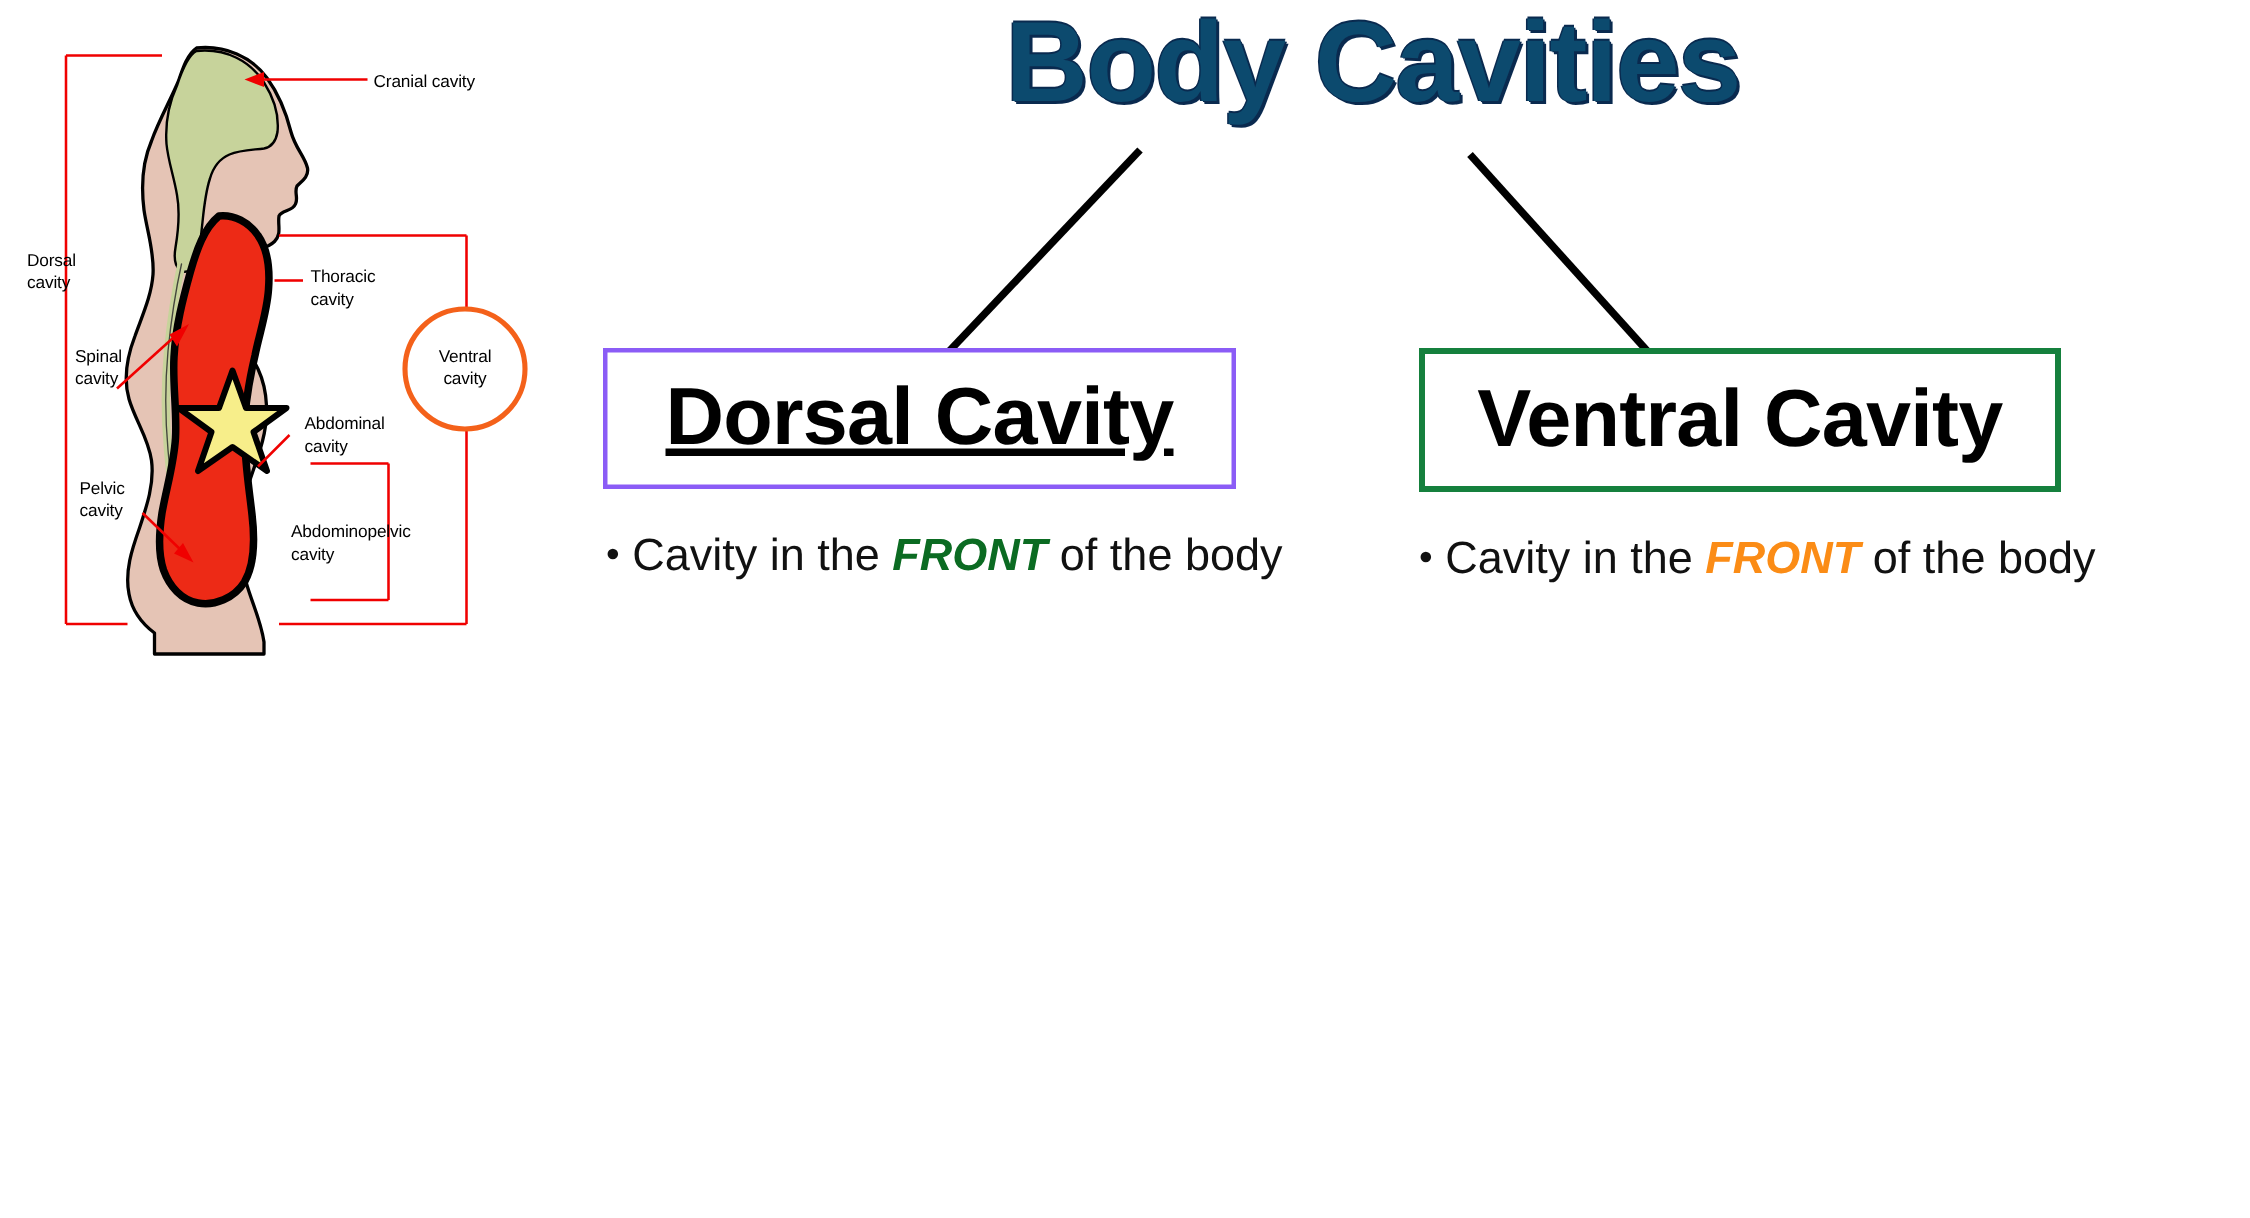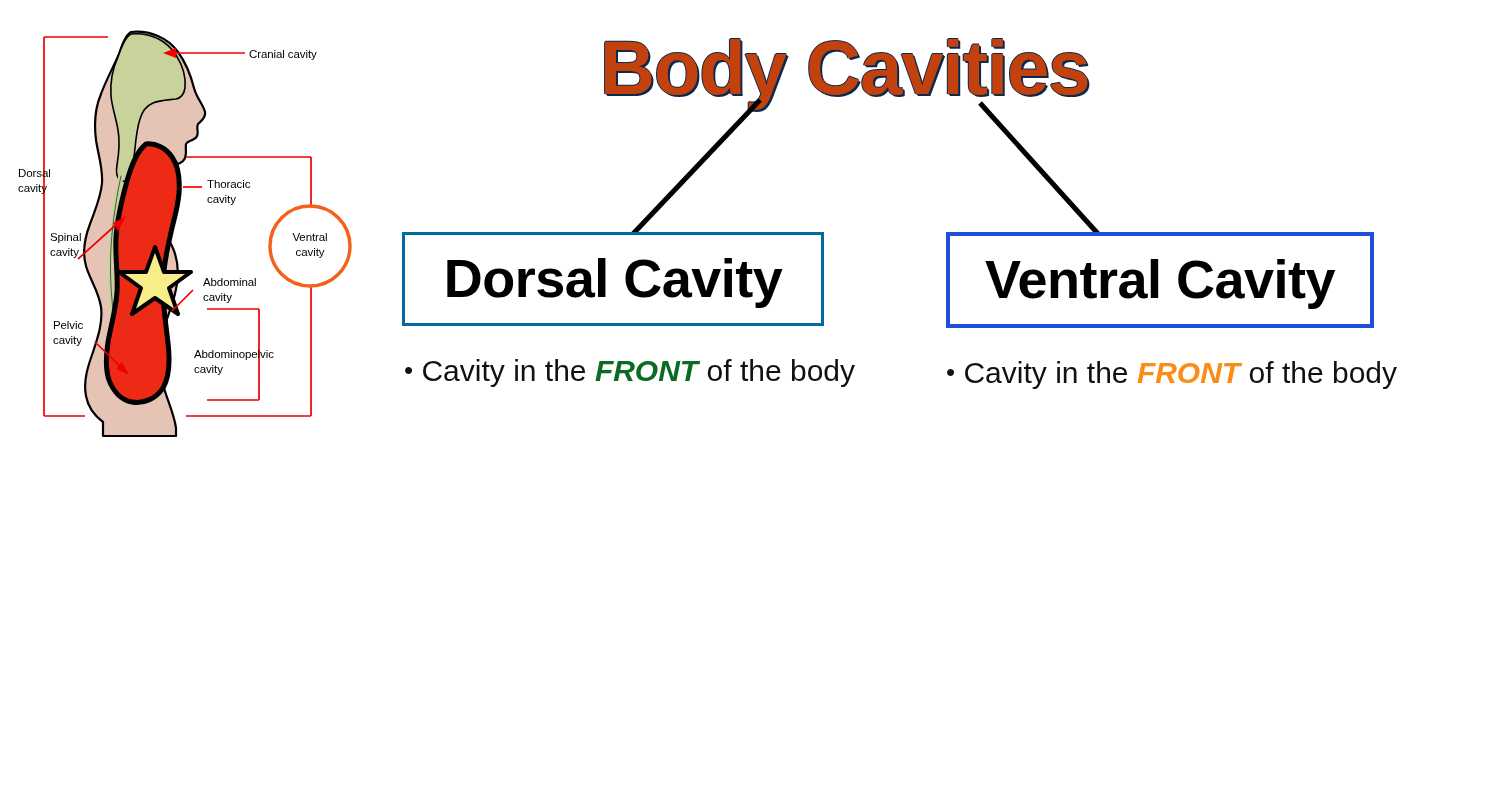--- a/index.html
+++ b/index.html
@@ -31,28 +31,28 @@
     font-family: "Liberation Sans", sans-serif;
     font-size: 11.5px;
     fill: #000000;
     letter-spacing: -0.1px;
   }
 
   
   #page-title {
     position: absolute;
     left: 600px;
-    top: 30px;
+    top: 4px;
     width: 560px;
-    text-align: left;
+    text-align: right;
     font-family: "Liberation Sans", sans-serif;
     font-weight: bold;
     font-size: 76px;
     line-height: 1;
-    color: #c2410c;
+    color: #0c4a6e;
     text-shadow:
        1px 1px 0 #0a2a4f,
        2px 2px 0 #0a2a4f,
       -1px 0 0 #0a2a4f,
        0 -1px 0 #0a2a4f;
     letter-spacing: -1px;
     white-space: nowrap;
   }
 
   
@@ -79,22 +79,22 @@
     text-align: center;
     font-family: "Liberation Sans", sans-serif;
     font-weight: bold;
     font-size: 54px;
     line-height: 1;
     color: #000000;
     padding: 16px 10px 18px 10px;
     letter-spacing: -0.5px;
     white-space: nowrap;
   }
-  #dorsal-box  { border: 3px solid #0369a1; }
-  #ventral-box { border: 4px solid #1d4ed8; }
+  #dorsal-box  { border: 3px solid #8b5cf6; text-decoration: underline; }
+  #ventral-box { border: 4px solid #15803d; }
 
   .cavity-bullet {
     margin-top: 28px;
     font-family: "Liberation Sans", sans-serif;
     font-size: 30px;
     line-height: 1.15;
     color: #111111;
     white-space: nowrap;
   }
   #dorsal-column  .cavity-bullet { padding-left: 2px;  text-align: left; }

